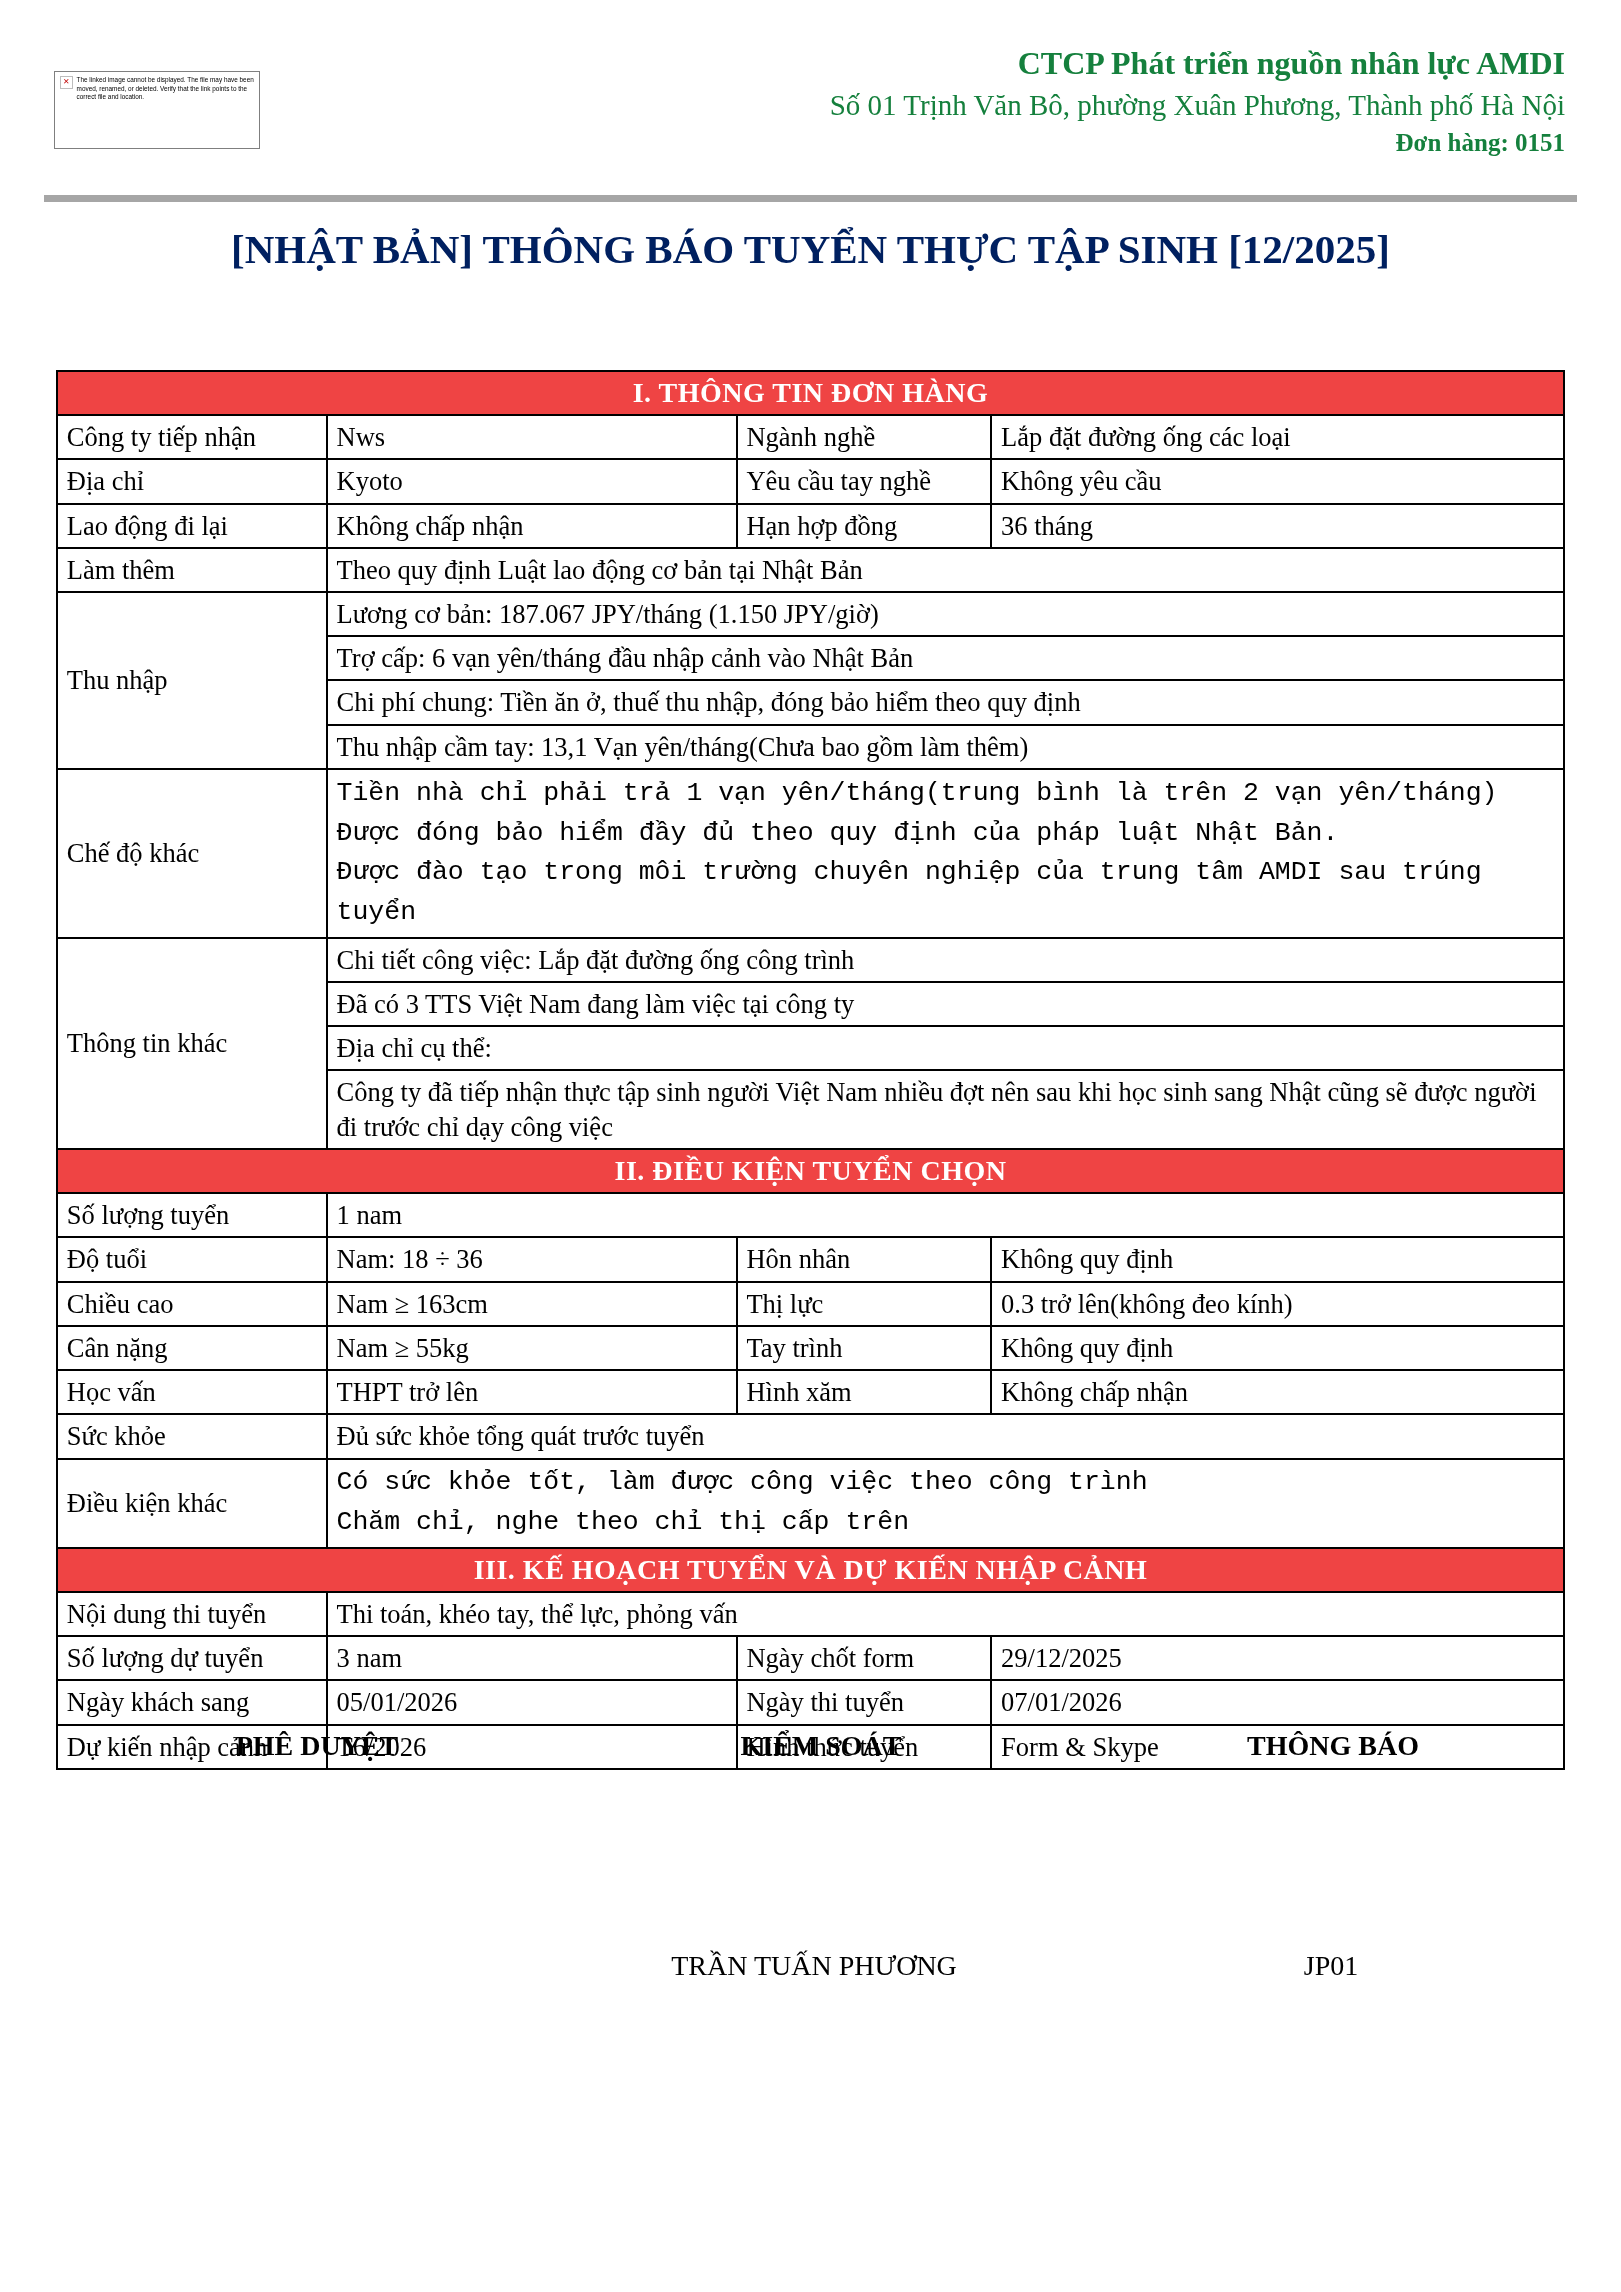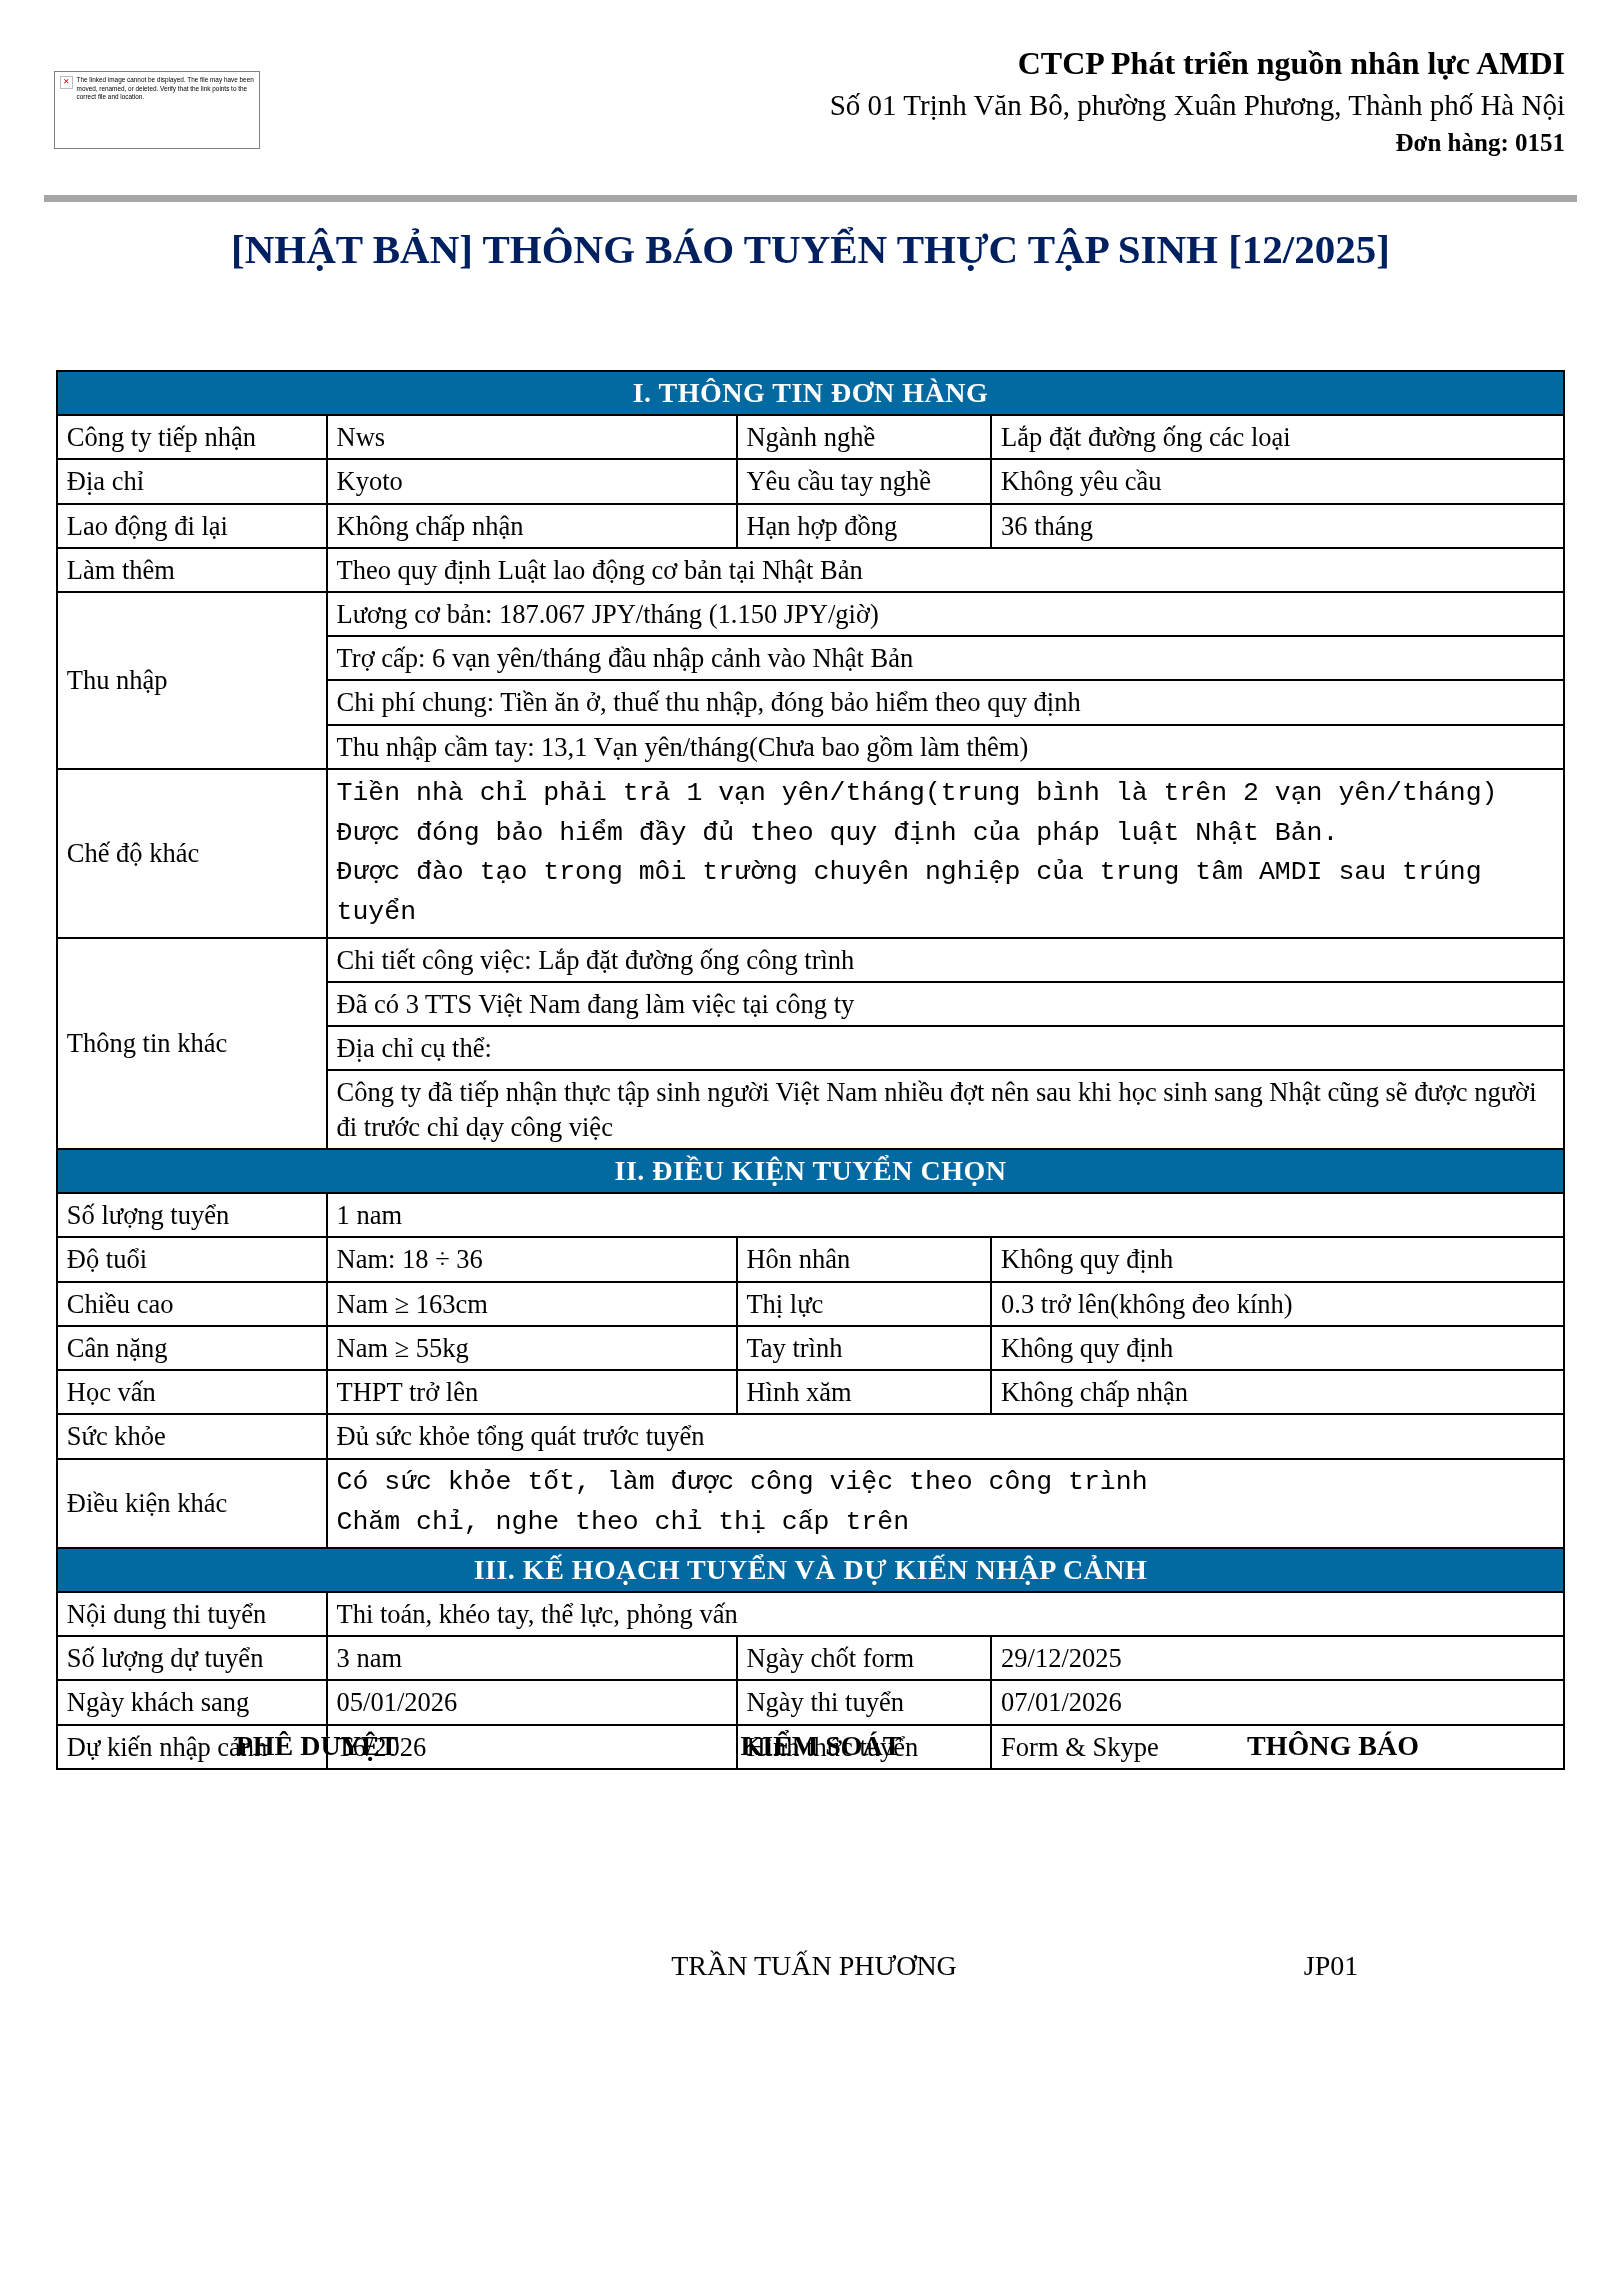--- a/index.html
+++ b/index.html
@@ -15,42 +15,42 @@
   .bi-inner { display:flex; gap:3.9px; align-items:flex-start; }
   .bi-icon {
     flex:0 0 auto; width:10.8px; height:10.8px; border:1px solid #bdbdbd;
     color:#c00000; font-size:7.8px; line-height:9.8px; text-align:center;
     font-family:"Liberation Sans", sans-serif;
   }
   .bi-text {
     font-family:"Liberation Sans", sans-serif; font-size:6.4px; line-height:1.35; color:#000;
   }
   
-  .letterhead { position:absolute; top:41px; right:56px; text-align:right; color:#000000; }
+  .letterhead { position:absolute; top:41px; right:56px; text-align:right; color:#15803d; }
   .lh-company { font-size:32px; font-weight:bold; line-height:1.4; }
   .lh-address { font-size:29px; line-height:1.35; }
   .lh-order   { font-size:25px; font-weight:bold; line-height:1.45; }
   .gray-rule { position:absolute; left:44px; top:195px; width:1533px; height:6.9px; background:#a6a6a6; }
   .doc-title {
     position:absolute; top:225px; left:0; width:100%; margin:0; text-align:center;
     font-size:41px; font-weight:bold; color:#002060;
   }
   
   .main-table {
     position:absolute; left:56px; top:370px; width:1509px;
     border-collapse:collapse; table-layout:fixed; font-size:26.5px;
   }
   .main-table td {
     border:2px solid #000; padding:3.9px 8.8px; vertical-align:middle;
     line-height:1.3; overflow:hidden; word-wrap:break-word;
   }
   .main-table tr { height:43px; }
   .sec-hdr { height:41px; }
   .sec-hdr td {
-    background:#0369a1; color:#ffffff; font-weight:bold; text-align:center;
+    background:#ef4444; color:#ffffff; font-weight:bold; text-align:center;
     font-size:28px; padding:2.9px; letter-spacing:0.5px;
   }
   .ml div { line-height:1.5;font-family:Liberation Mono, monospace; }
   
   .sig-row { position:absolute; top:1730px; left:0; width:1621px; height:39px;
     font-weight:bold; font-size:28px; }
   .sig { position:absolute; transform:translateX(-50%); white-space:nowrap; }
   .sig-1 { left:309px;margin-left:8px; } .sig-2 { left:821px; } .sig-3 { left:1333px; }
   .name-row { position:absolute; top:1950px; left:0; width:1621px; height:39px; font-size:28px; }
   .nr-name { position:absolute; left:814px; transform:translateX(-50%); white-space:nowrap; }

